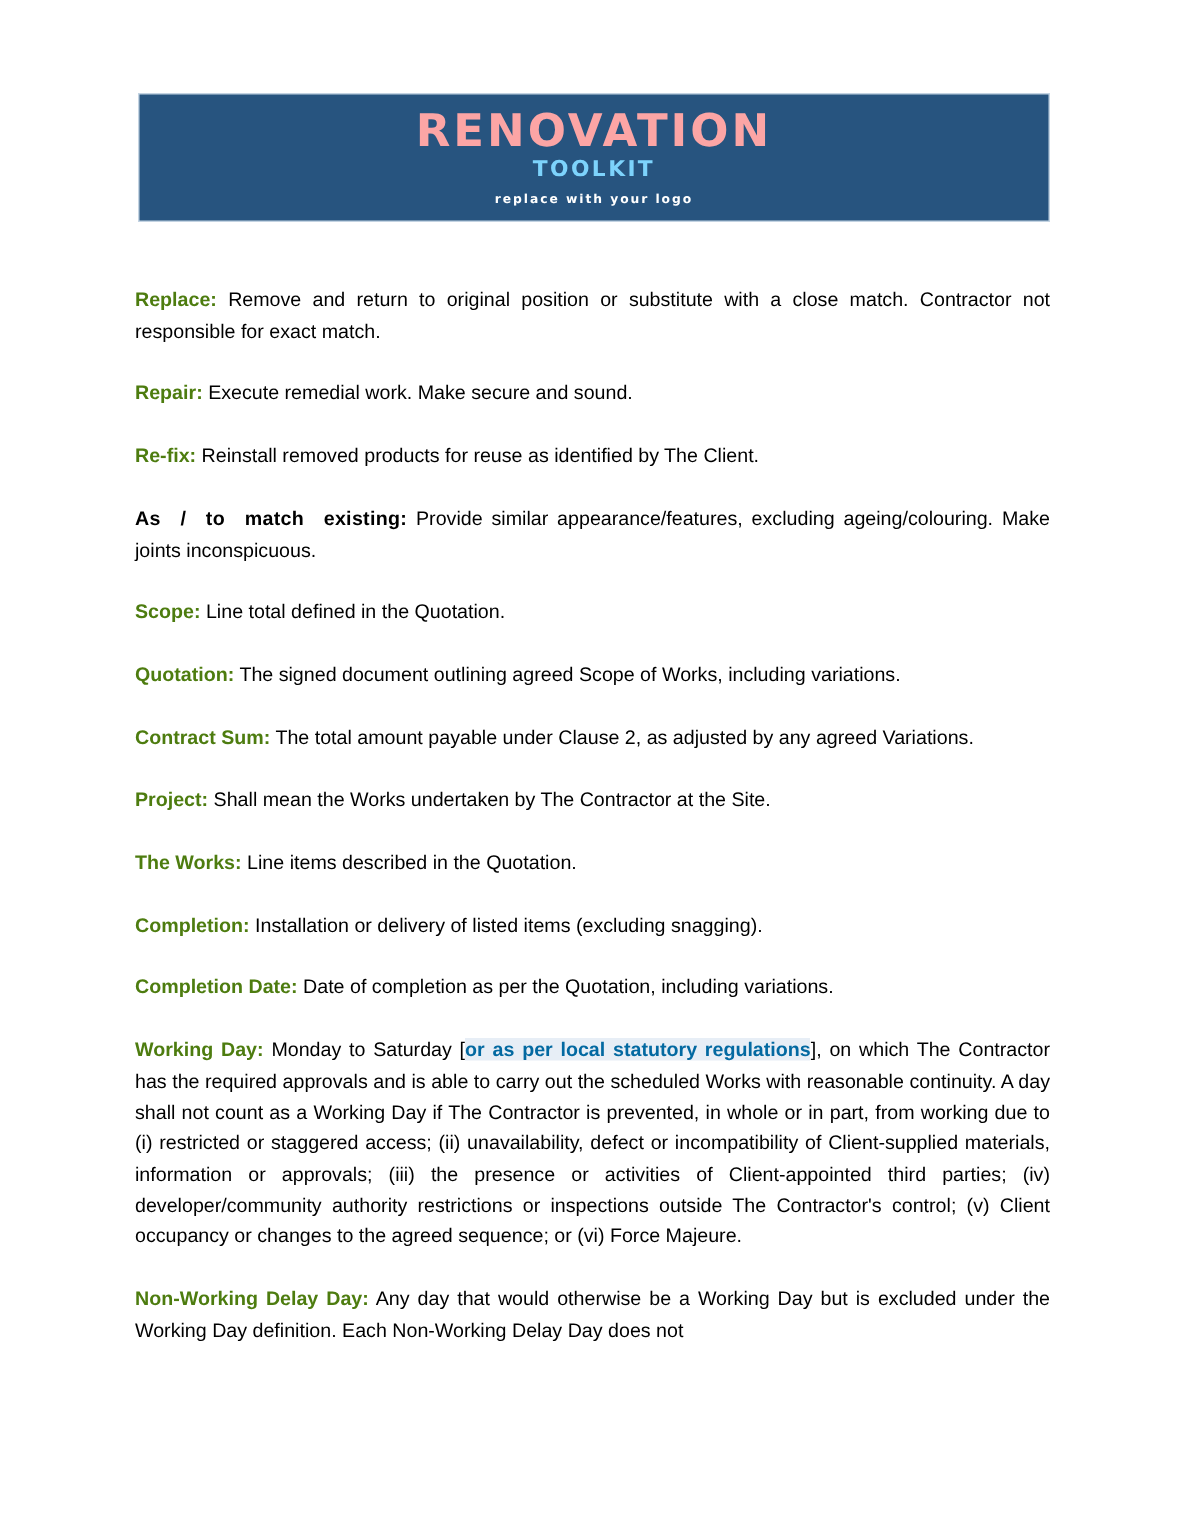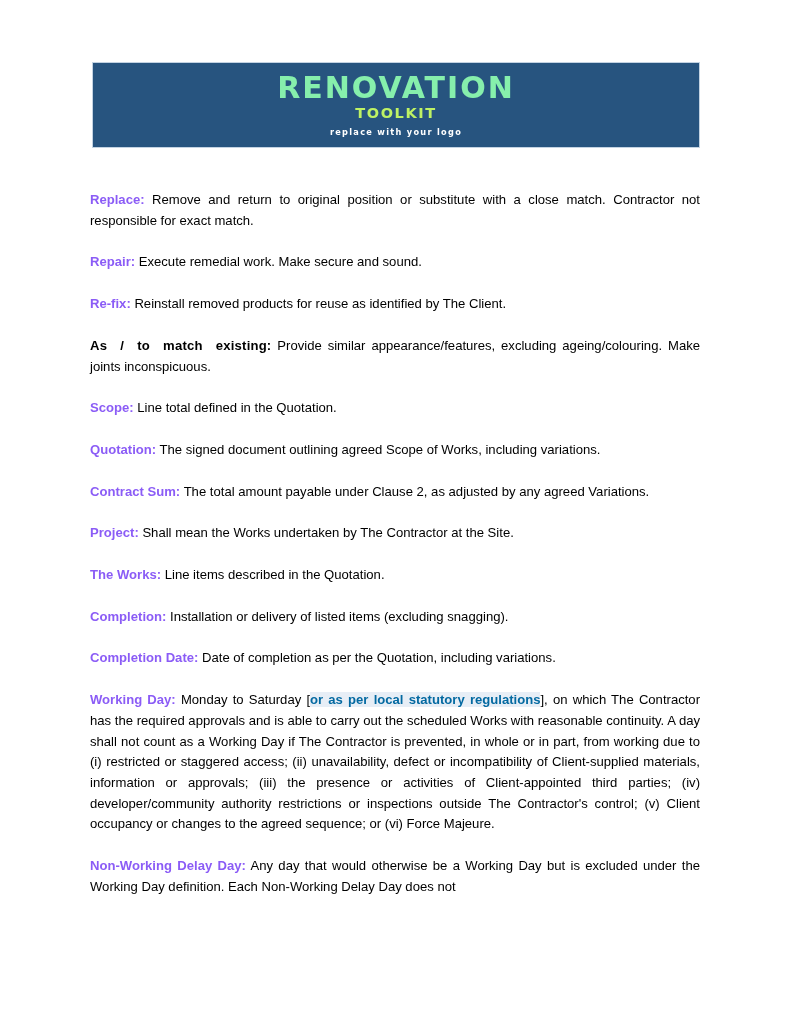--- a/index.html
+++ b/index.html
@@ -32,32 +32,32 @@
     height: 86px;
     background: #27547f;
     border: 1px solid #c3d3e2;
     display: flex;
     flex-direction: column;
     align-items: center;
     justify-content: center;
     overflow: hidden;
   }
   .banner-title {
-    color: #86efac;
+    color: #fca5a5;
     font-family: "DejaVu Sans", sans-serif;
     font-size: 30px;
     font-weight: bold;
     letter-spacing: 2.0px;
     line-height: 1.05;
     text-align: center;
     margin: 0;
     padding: 0;
   }
   .banner-subtitle {
-    color: #bef264;
+    color: #7dd3fc;
     font-family: "DejaVu Sans", sans-serif;
     font-size: 14.5px;
     font-weight: bold;
     letter-spacing: 1.6px;
     line-height: 1.15;
     text-align: left;
     margin: 2px 0 0 0;
   }
   .banner-note {
     color: #ffffff;
@@ -85,21 +85,21 @@
     line-height: 20.7px;
     color: #000000;
     text-align: justify;
     -webkit-hyphens: none;
     hyphens: none;
   }
   p.para:last-child { margin-bottom: 0; }
 
   .term {
     font-weight: bold;
-    color: #8b5cf6;
+    color: #4d7c0f;
   }
   
   .term-wide {
     font-weight: bold;
     color: #000000;
     letter-spacing: 0.2px;
     word-spacing: 7px;
   }
 
   .highlight {

